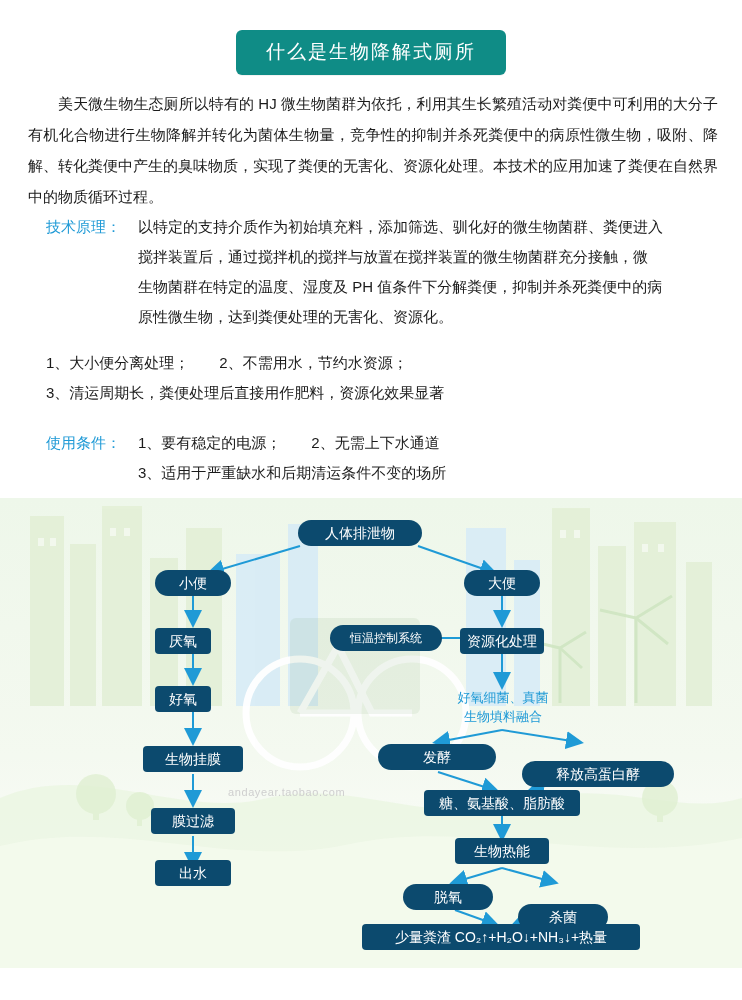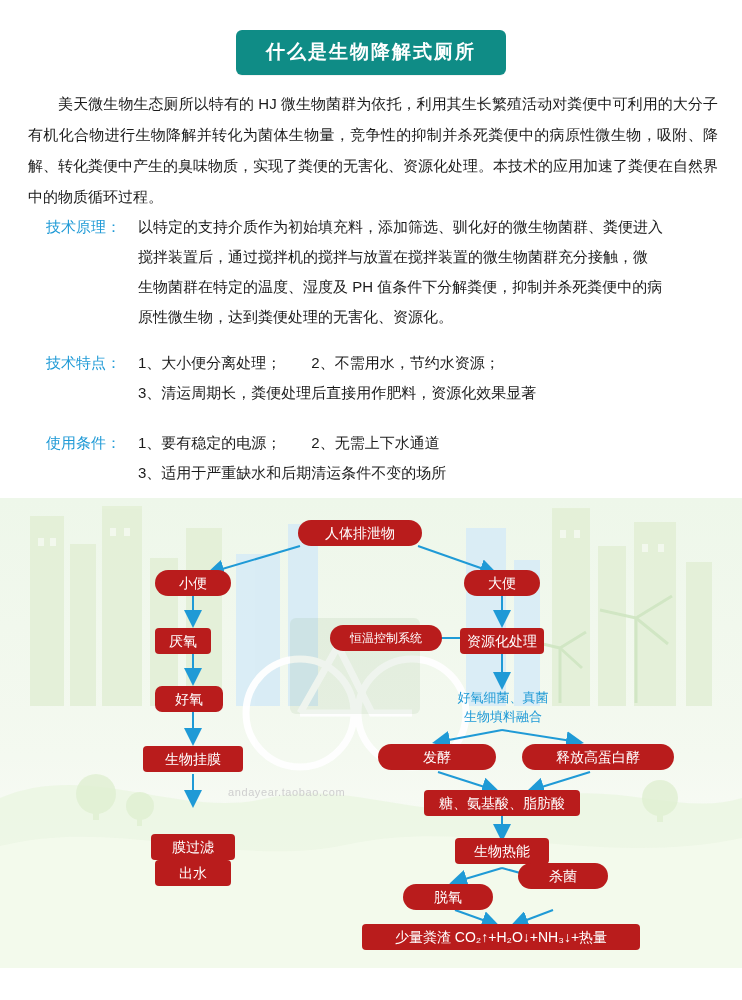--- a/index.html
+++ b/index.html
@@ -15,21 +15,21 @@
 
   
   .title-wrap{
     position:absolute;left:0;top:30px;width:742px;
     display:flex;justify-content:center;
   }
   .title-bar{
     background:#0f8c86;
     color:#ffffff;
     font-size:19px;
-    font-weight:bold;
+    font-weight:normal;
     letter-spacing:2px;
     padding:9px 30px 10px 30px;
     border-radius:6px;
     box-shadow:0 1px 0 rgba(0,0,0,.05);
   }
 
   
   .intro{
     position:absolute;left:28px;top:88px;width:690px;
     font-size:15px;line-height:31px;color:#1b1b1b;
@@ -58,21 +58,21 @@
   }
   .bg-city{position:absolute;left:0;top:0;width:742px;height:470px;}
   .watermark{
     position:absolute;left:228px;top:288px;
     font-size:11px;color:#cfcfcf;letter-spacing:.6px;
     font-family:"Liberation Sans",sans-serif;
   }
 
   .node{
     position:absolute;
-    background:#b91c1c;
+    background:#0c4a6e;
     color:#ffffff;
     font-size:14px;
     text-align:center;
     border-radius:4px;
     line-height:26px;
     height:26px;
     white-space:nowrap;
     box-sizing:border-box;
   }
   .node.pill{border-radius:14px;}
@@ -99,21 +99,20 @@
     <div class="lbl">技术原理：</div>
     <div class="body">
       <span class="ln">以特定的支持介质作为初始填充料，添加筛选、驯化好的微生物菌群、粪便进入</span>
       <span class="ln">搅拌装置后，通过搅拌机的搅拌与放置在搅拌装置的微生物菌群充分接触，微</span>
       <span class="ln">生物菌群在特定的温度、湿度及 PH 值条件下分解粪便，抑制并杀死粪便中的病</span>
       <span class="ln">原性微生物，达到粪便处理的无害化、资源化。</span>
     </div>
   </div>
 
   <div class="block" id="features">
-    <div class="lbl">技术特点：</div>
     <div class="body">
       <span class="ln">1、大小便分离处理；　　2、不需用水，节约水资源；</span>
       <span class="ln">3、清运周期长，粪便处理后直接用作肥料，资源化效果显著</span>
     </div>
   </div>
 
   <div class="block" id="conditions">
     <div class="lbl">使用条件：</div>
     <div class="body">
       <span class="ln">1、要有稳定的电源；　　2、无需上下水通道</span>
@@ -246,35 +245,35 @@
 
     <div class="node pill" style="left:298px;top:22px;width:124px;">人体排泄物</div>
 
     <div class="node pill" style="left:155px;top:72px;width:76px;">小便</div>
     <div class="node pill" style="left:464px;top:72px;width:76px;">大便</div>
 
     <div class="node" style="left:155px;top:130px;width:56px;">厌氧</div>
     <div class="node pill" style="left:330px;top:127px;width:112px;font-size:12px;">恒温控制系统</div>
     <div class="node" style="left:460px;top:130px;width:84px;">资源化处理</div>
 
-    <div class="node" style="left:155px;top:188px;width:68px;border-radius:7px;">好氧</div>
+    <div class="node" style="left:155px;top:188px;width:56px;">好氧</div>
     <div class="node" style="left:143px;top:248px;width:100px;">生物挂膜</div>
-    <div class="node" style="left:151px;top:310px;width:84px;margin-top:26px;">膜过滤</div>
+    <div class="node" style="left:151px;top:310px;width:84px;">膜过滤</div>
     <div class="node" style="left:155px;top:362px;width:76px;">出水</div>
 
     <div class="plain" style="left:430px;top:190px;width:146px;">
       <span>好氧细菌、真菌</span><br>
       <span>生物填料融合</span>
     </div>
 
     <div class="node pill" style="left:378px;top:246px;width:118px;">发酵</div>
-    <div class="node pill" style="left:522px;top:246px;width:152px;text-align:center;">释放高蛋白酵</div>
+    <div class="node pill" style="left:522px;top:263px;width:152px;text-align:center;">释放高蛋白酵</div>
 
     <div class="node" style="left:424px;top:292px;width:156px;">糖、氨基酸、脂肪酸</div>
     <div class="node" style="left:455px;top:340px;width:94px;">生物热能</div>
 
     <div class="node pill" style="left:403px;top:386px;width:90px;">脱氧</div>
-    <div class="node pill" style="left:518px;top:365px;width:90px;">杀菌</div>
+    <div class="node pill" style="left:518px;top:406px;width:90px;">杀菌</div>
 
     <div class="node" style="left:362px;top:426px;width:278px;">少量粪渣 CO₂↑+H₂O↓+NH₃↓+热量</div>
   </div>
 
 </div>
 
 </body></html>

